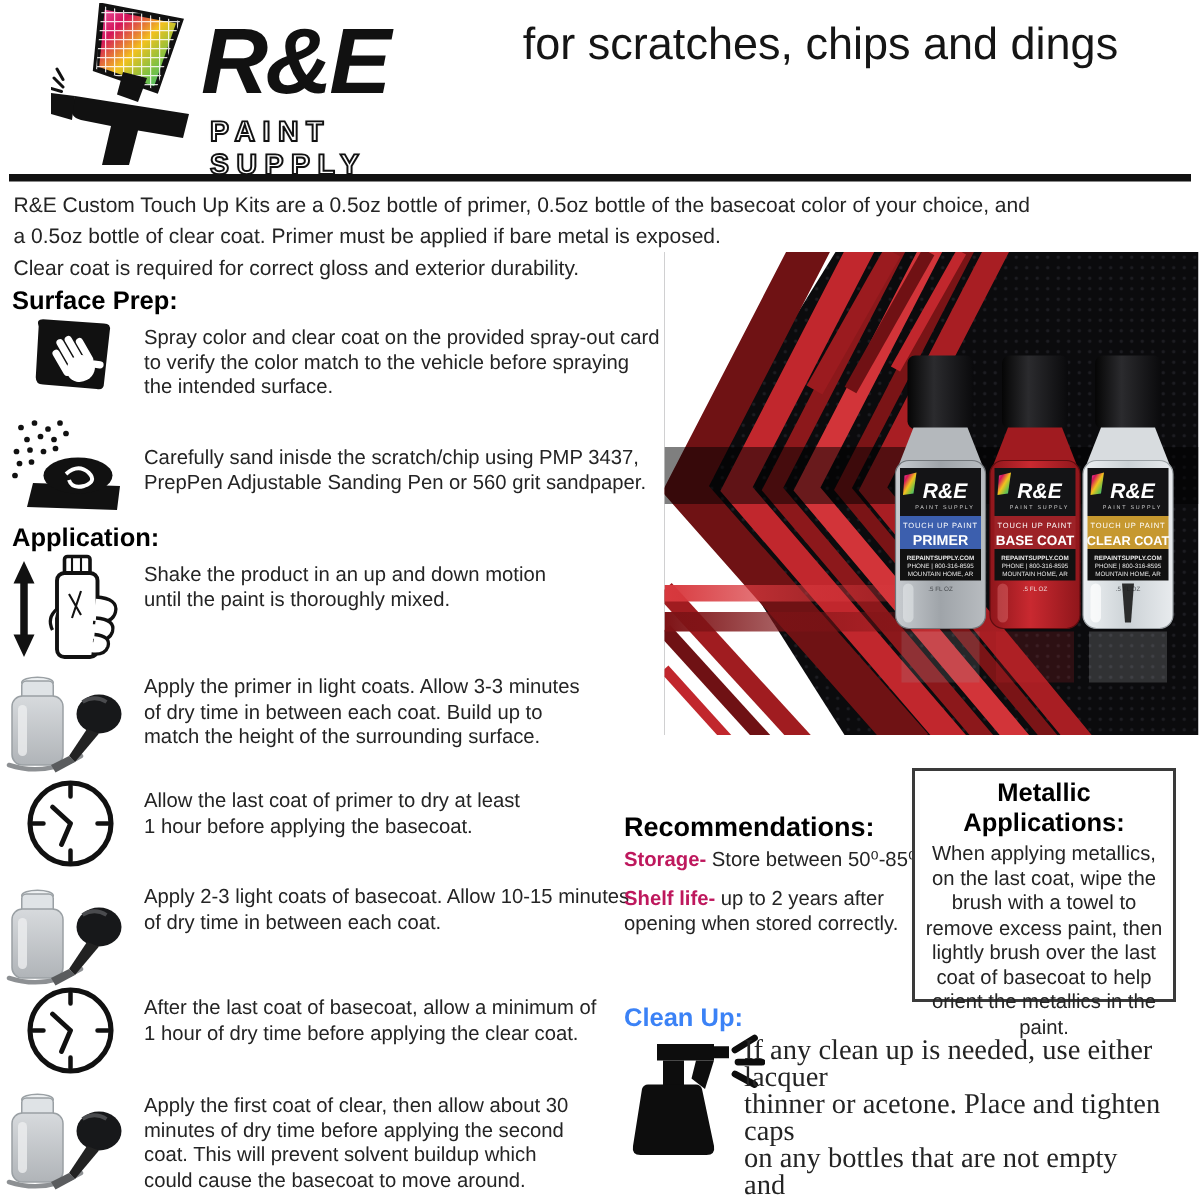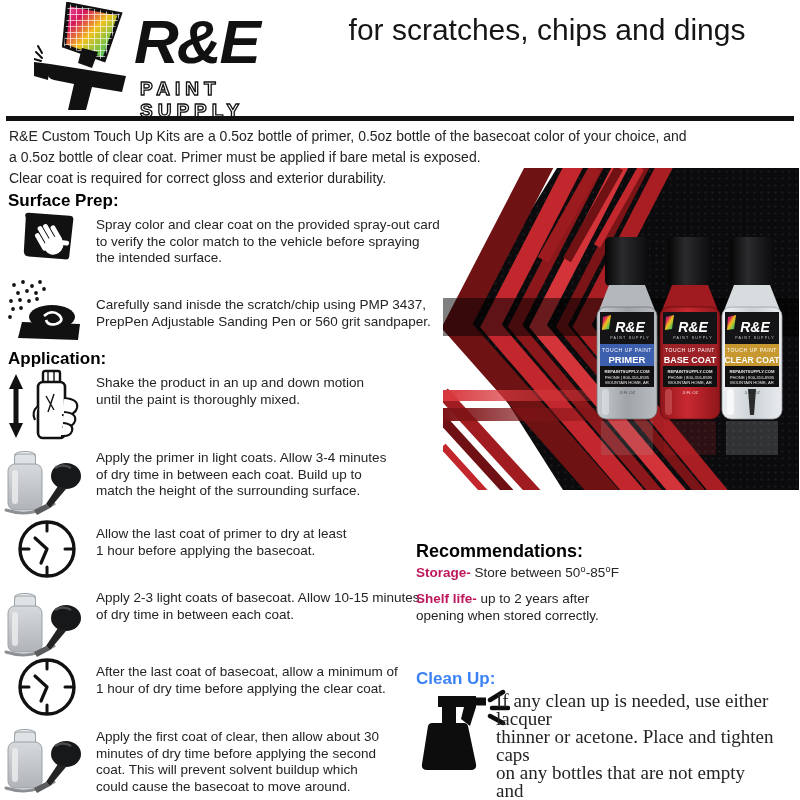--- a/index.html
+++ b/index.html
@@ -152,21 +152,21 @@
     <path d="M56,46 q13,1 11,9 q-2,7 -13,6" stroke="#111" stroke-width="2.2" fill="#fff"></path>
     <path d="M55,57 q11,1 9,8 q-2,6 -11,5" stroke="#111" stroke-width="2.2" fill="#fff"></path>
     <path d="M38,30 l8,14 M46,28 l-6,18" stroke="#111" stroke-width="1.4"></path>
   </svg>
   <div class="abs step-text" style="left:96px;top:375px">Shake the product in an up and down motion
 until the paint is thoroughly mixed.</div>
 
   <svg class="abs icon" style="left:2px;top:446px" width="88" height="72" viewBox="0 0 88 72">
       <use href="#sym-bottle-brush"></use>
     </svg>
-  <div class="abs step-text" style="left:96px;top:450px">Apply the primer in light coats. Allow 3-4 minutes
+  <div class="abs step-text" style="left:96px;top:450px">Apply the primer in light coats. Allow 3-3 minutes
 of dry time in between each coat. Build up to
 match the height of the surrounding surface.</div>
 
   <svg class="abs icon" style="left:16px;top:518px" width="62" height="62" viewBox="0 0 62 62">
       <use href="#sym-clock"></use>
     </svg>
   <div class="abs step-text" style="left:96px;top:526px">Allow the last coat of primer to dry at least
 1 hour before applying the basecoat.</div>
 
   <svg class="abs icon" style="left:2px;top:588px" width="88" height="72" viewBox="0 0 88 72">
@@ -315,20 +315,31 @@
         <rect x="283" y="253" width="52" height="34" fill="#dfe3e6"></rect>
       </g>
     </svg>
   </div>
 
   <div class="abs rec-h">Recommendations:</div>
   <div class="abs rec-line" style="top:565px"><span class="bold">Storage-</span><span> Store between 50⁰-85⁰F</span></div>
   <div class="abs rec-line" style="top:591px;width:200px"><span class="bold">Shelf life-</span><span> up to 2 years after
 opening when stored correctly.</span></div>
 
+  <div class="abs met-box">
+    <div class="met-h">Metallic Applications:</div>
+    <div class="met-b">When applying metallics,
+on the last coat, wipe the
+brush with a towel to
+remove excess paint, then
+lightly brush over the last
+coat of basecoat to help
+orient the metallics in the
+paint.</div>
+  </div>
 
   <div class="abs clean-h">Clean Up:</div>
   <svg class="abs icon" style="left:418px;top:688px" width="92" height="84" viewBox="0 0 92 84">
     <g fill="#0d0d0d">
       <rect x="20" y="8" width="38" height="11"></rect>
       <rect x="56" y="9.5" width="12" height="8"></rect>
       <polygon points="46,19 58,19 52,38 43,31"></polygon>
       <rect x="24" y="19" width="14" height="17"></rect>
       <path d="M14,35 L46,35 Q49,35 50,38 L58,76 Q59,82 53,82 L9,82 Q3,82 4,76 L10,38 Q11,35 14,35 Z"></path>
     </g>

